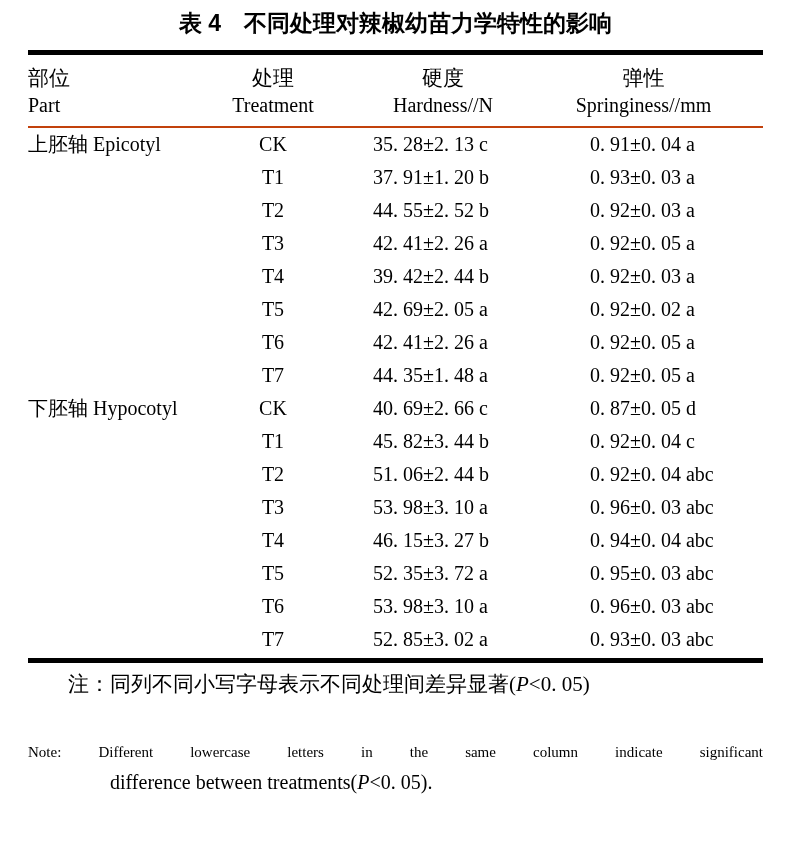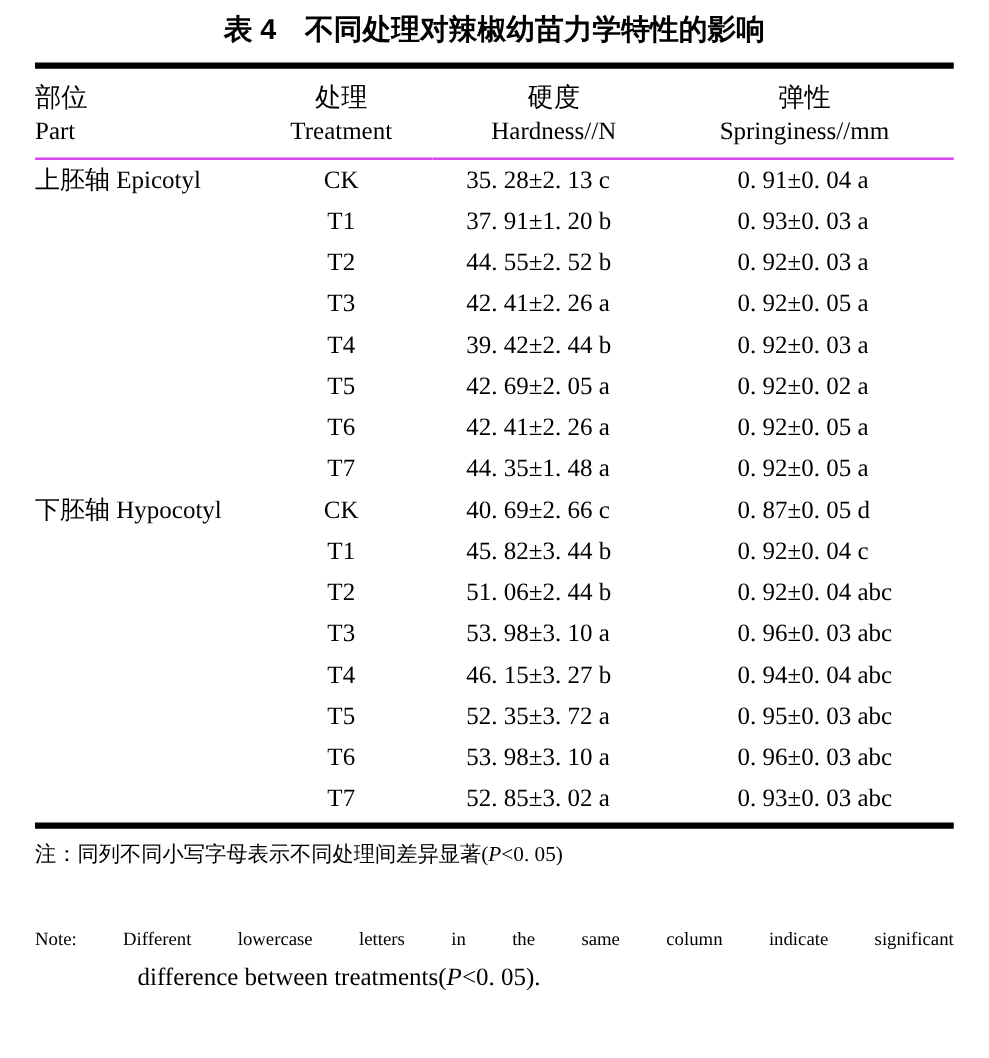--- a/index.html
+++ b/index.html
@@ -56,21 +56,21 @@
     table-layout: fixed;
   }
   col.c1 { width: 172px; }
   col.c2 { width: 146px; }
   col.c3 { width: 194px; }
   col.c4 { width: 223px; }
   thead th {
     font-weight: normal;
     vertical-align: top;
     padding: 9px 0 8px 0;
-    border-bottom: 2px solid #d946ef;
+    border-bottom: 2px solid #c2410c;
   }
   th .hdr-zh {
     font-size: 21px;
     line-height: 28px;
   }
   th .hdr-en {
     font-size: 20px;
     line-height: 26px;
   }
   th.c1 { text-align: left; }
@@ -87,22 +87,23 @@
     text-align: left;
     vertical-align: top;
     line-height: 33px;
   }
   td.c2 { text-align: center; }
   td.c3 { text-align: left; padding-left: 27px; margin-top: 35px; }
   td.c4 { text-align: left; padding-left: 50px; }
   
   .notes { margin-top: 6px; }
   .note-zh {
-    font-size: 17px;
+    font-size: 21px;
     line-height: 30px;
+    margin-left: 40px;
   }
   .note-en1 {
     font-size: 15px;
     line-height: 30px;
     text-align: justify;
     text-align-last: justify;
     margin-top: 38px;
   }
   .note-en2 {
     font-size: 20px;

